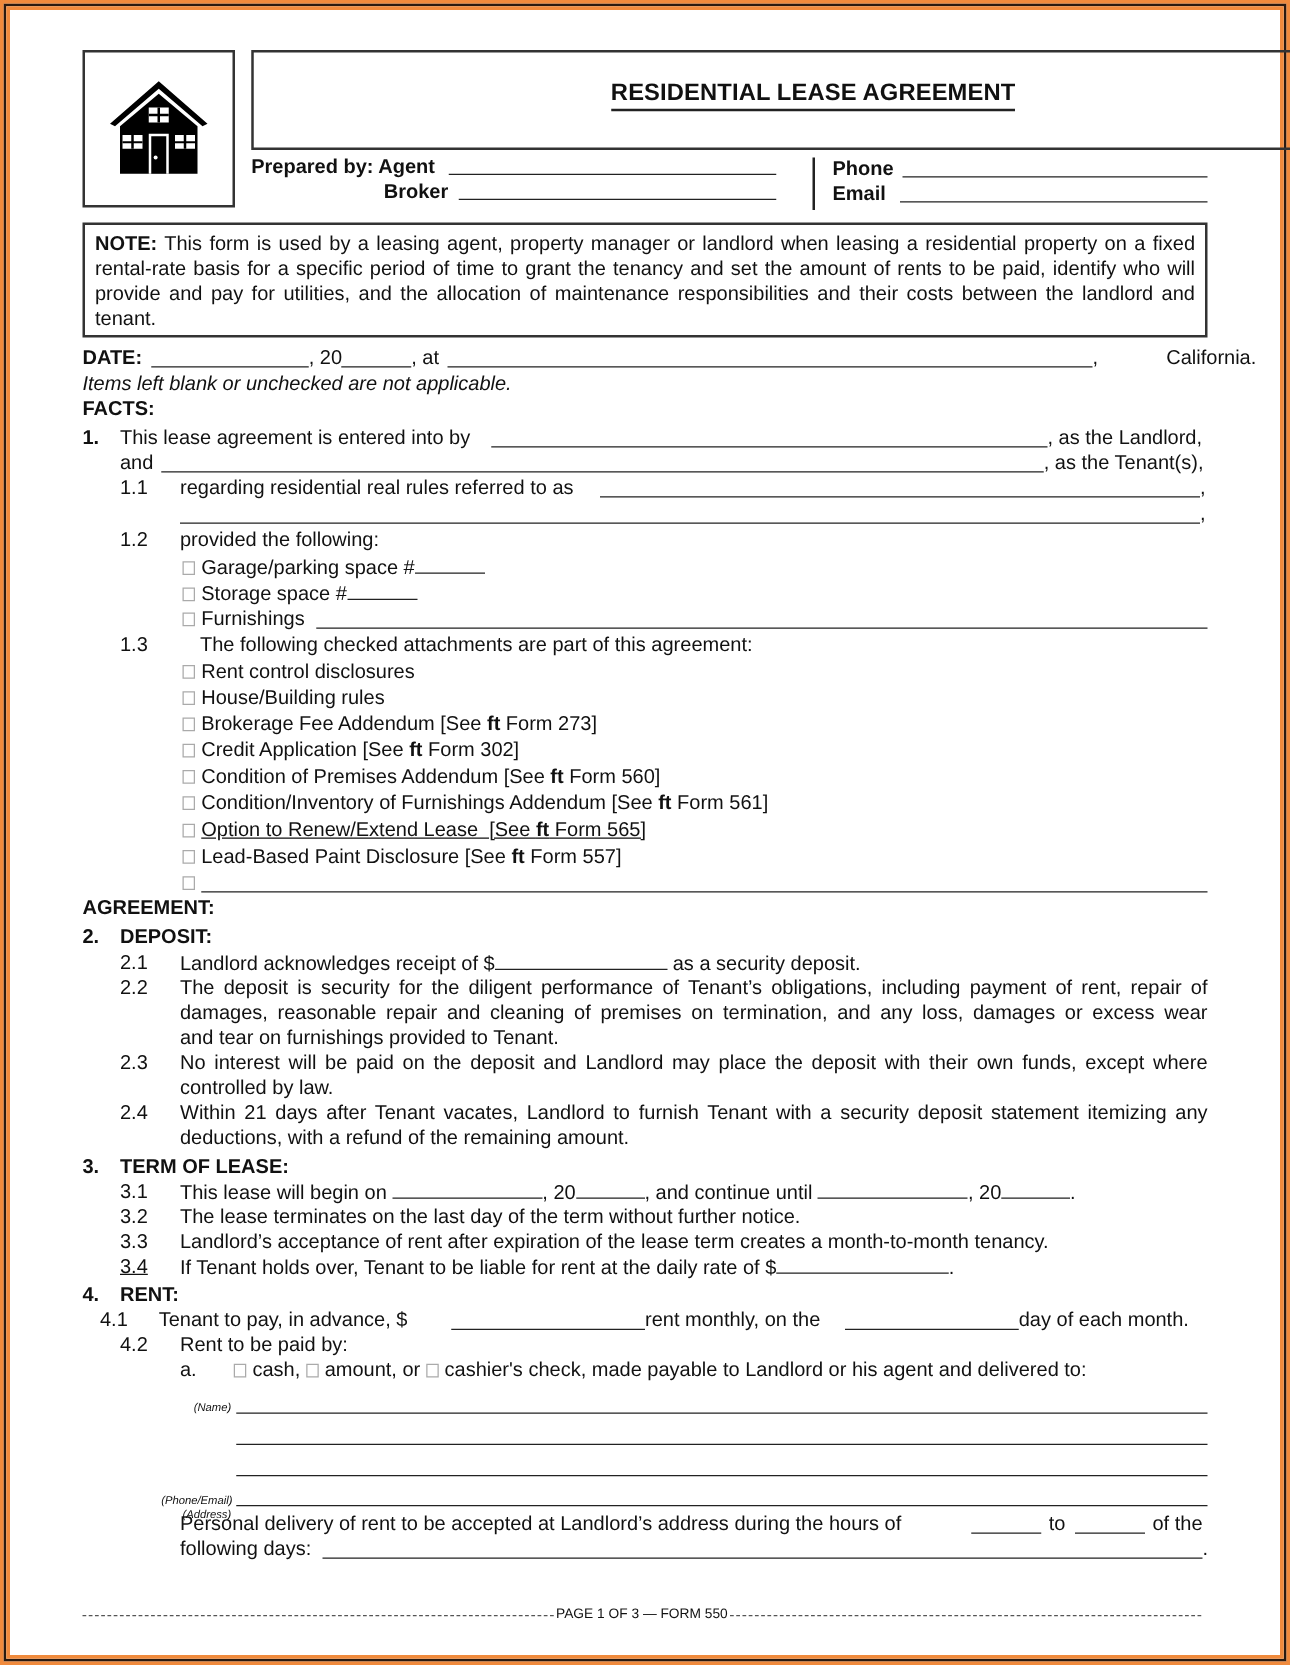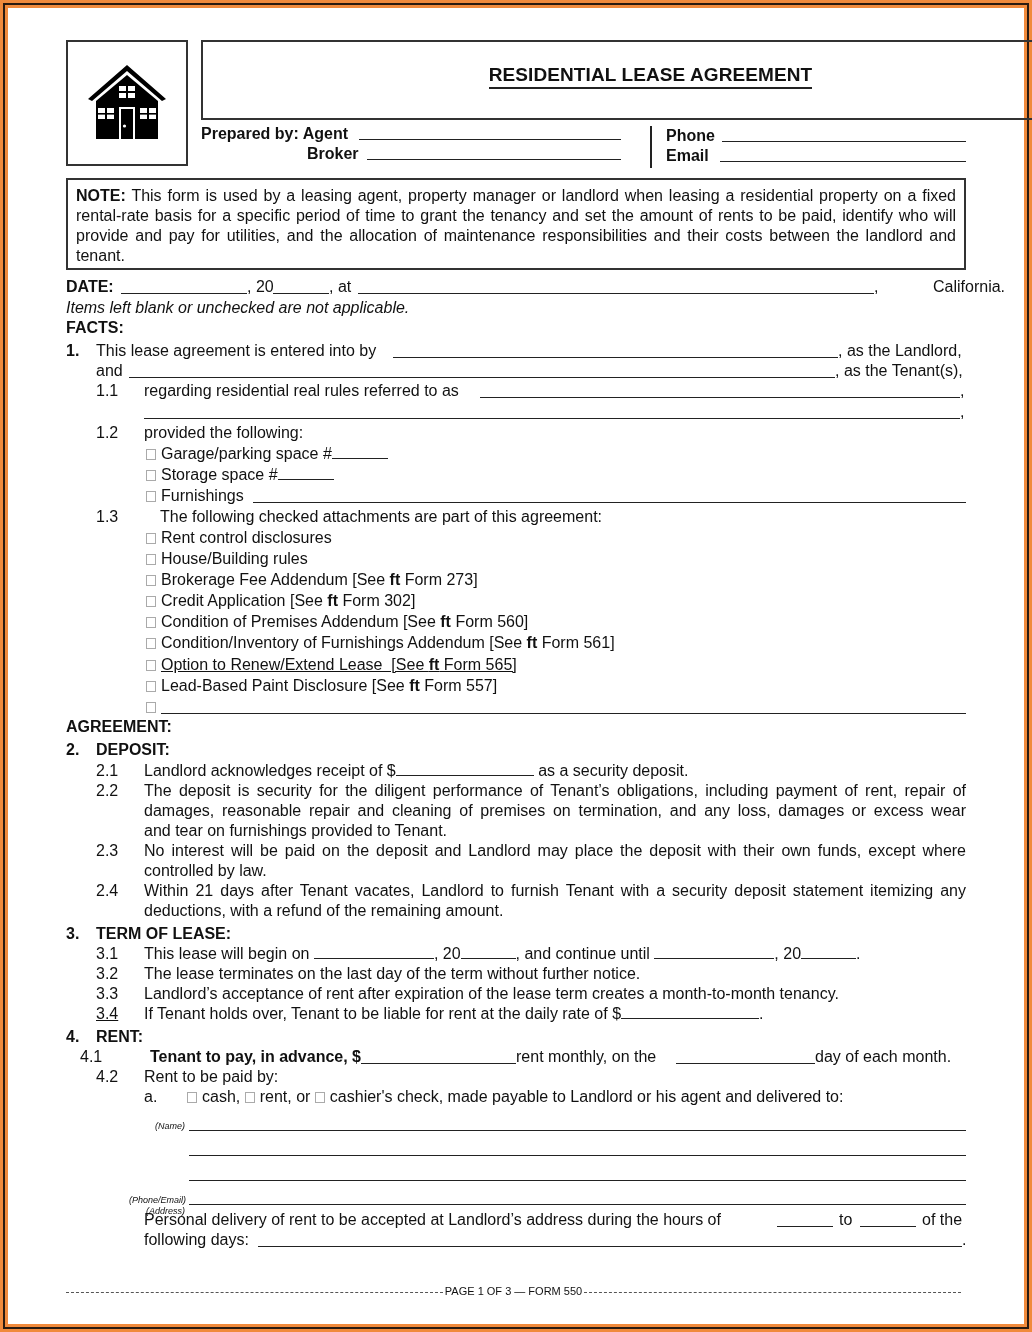--- a/index.html
+++ b/index.html
@@ -213,33 +213,33 @@
   <span class="abs" style="left:96px;text-decoration:underline;">3.4</span>
   <span class="abs" style="left:144px;"><span>If Tenant holds over, Tenant to be liable for rent at the daily rate of $</span><span class="blank" style="width:138px;"></span><span>.</span></span>
 </div>
 
 <div class="row bold" style="top:1027px;">
   <span class="abs" style="left:66px;">4.</span>
   <span class="abs" style="left:96px;">RENT:</span>
 </div>
 <div class="row" style="top:1047px;">
   <span class="abs" style="left:80px;">4.1</span>
-  <span class="abs" style="left:150px;font-weight:bold;">Tenant to pay, in advance, $</span>
+  <span class="abs" style="left:127px;">Tenant to pay, in advance, $</span>
   <span class="abs blank" style="left:361px;top:2px;width:155px;"></span>
   <span class="abs" style="left:516px;"> rent monthly, on the</span>
   <span class="abs blank" style="left:676px;top:2px;width:139px;"></span>
   <span class="abs" style="left:815px;"> day of each month.</span>
 </div>
 <div class="row" style="top:1067px;">
   <span class="abs" style="left:96px;">4.2</span>
   <span class="abs" style="left:144px;">Rent to be paid by:</span>
 </div>
 <div class="row" style="top:1087px;">
   <span class="abs" style="left:144px;">a.</span>
-  <span class="abs" style="left:187px;"><span class="cb"></span><span>cash,</span> <span class="cb"></span><span>rent, or</span> <span class="cb"></span><span>cashier's check, made payable to Landlord or his agent and delivered to:</span></span>
+  <span class="abs" style="left:187px;"><span class="cb"></span><span>cash,</span> <span class="cb"></span><span>amount, or</span> <span class="cb"></span><span>cashier's check, made payable to Landlord or his agent and delivered to:</span></span>
 </div>
 
 <div class="small-label" style="left:100px;width:85px;top:1121px;">(Name)</div>
 <div class="fill-line" style="left:189px;width:777px;top:1130px;"></div>
 <div class="small-label" style="left:100px;width:85px;top:1206px;">(Address)</div>
 <div class="fill-line" style="left:189px;width:777px;top:1155px;"></div>
 <div class="fill-line" style="left:189px;width:777px;top:1180px;"></div>
 <div class="small-label" style="left:95px;width:91px;top:1195px;">(Phone/Email)</div>
 <div class="fill-line" style="left:189px;width:777px;top:1204px;"></div>
 

